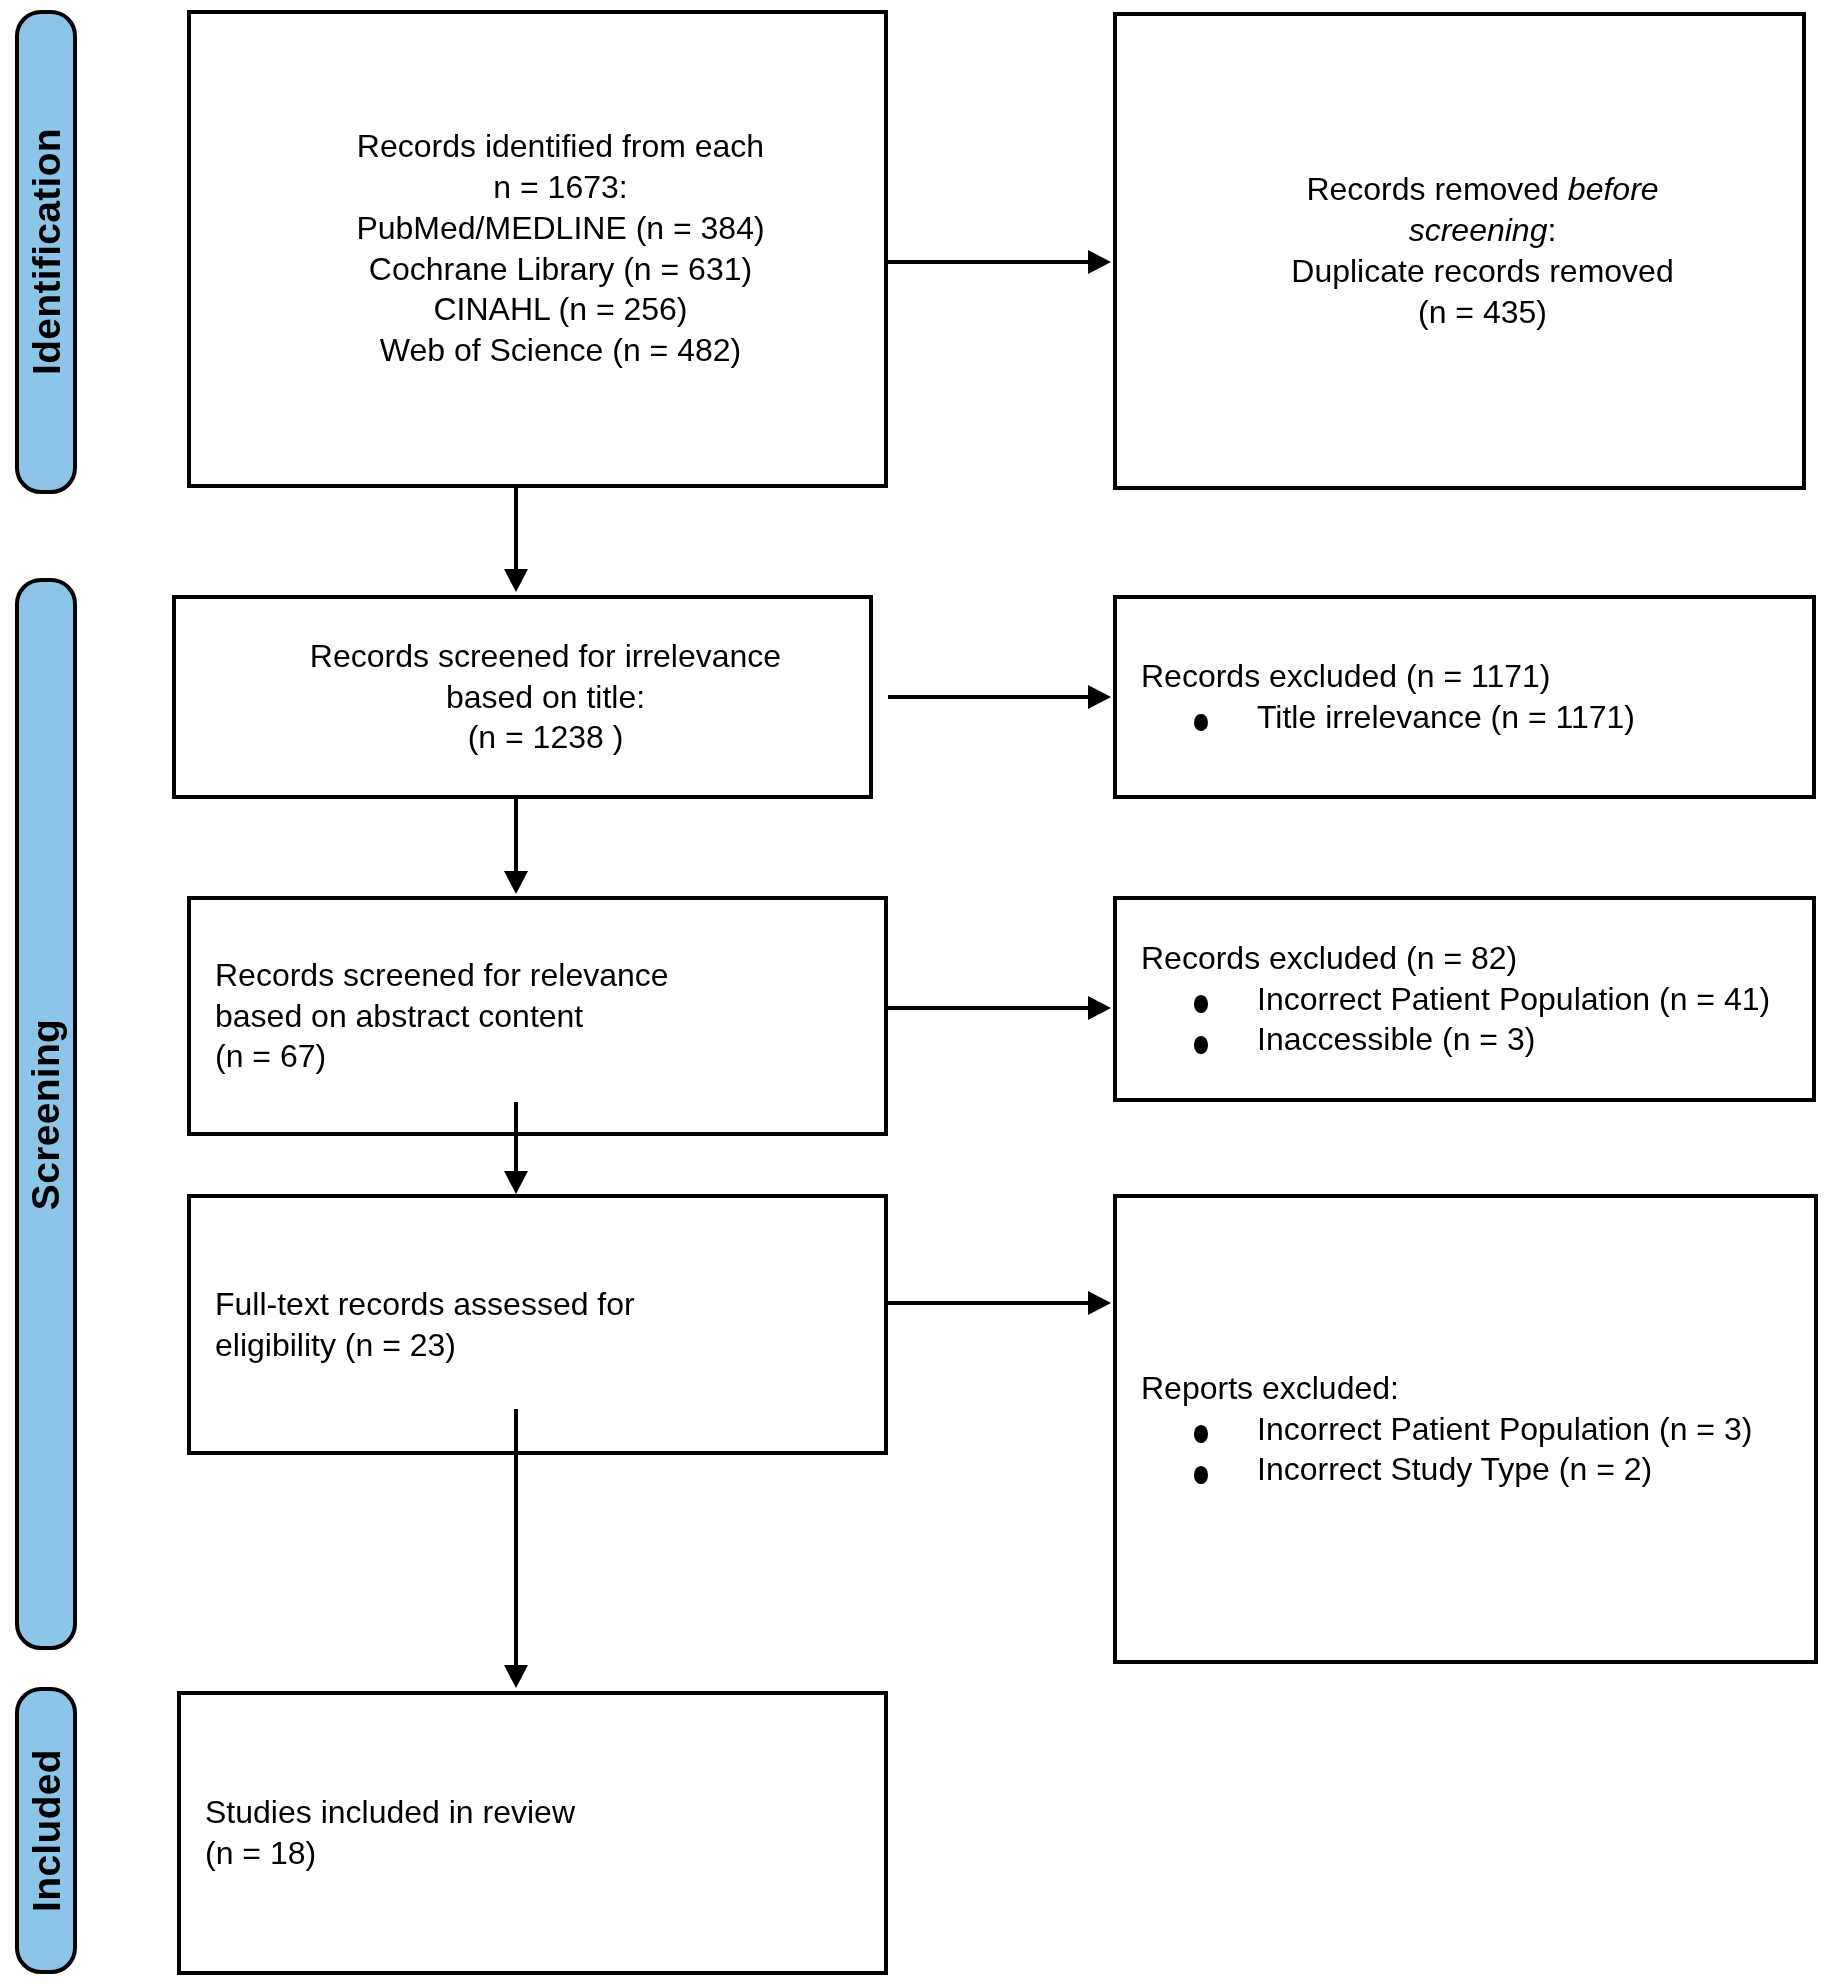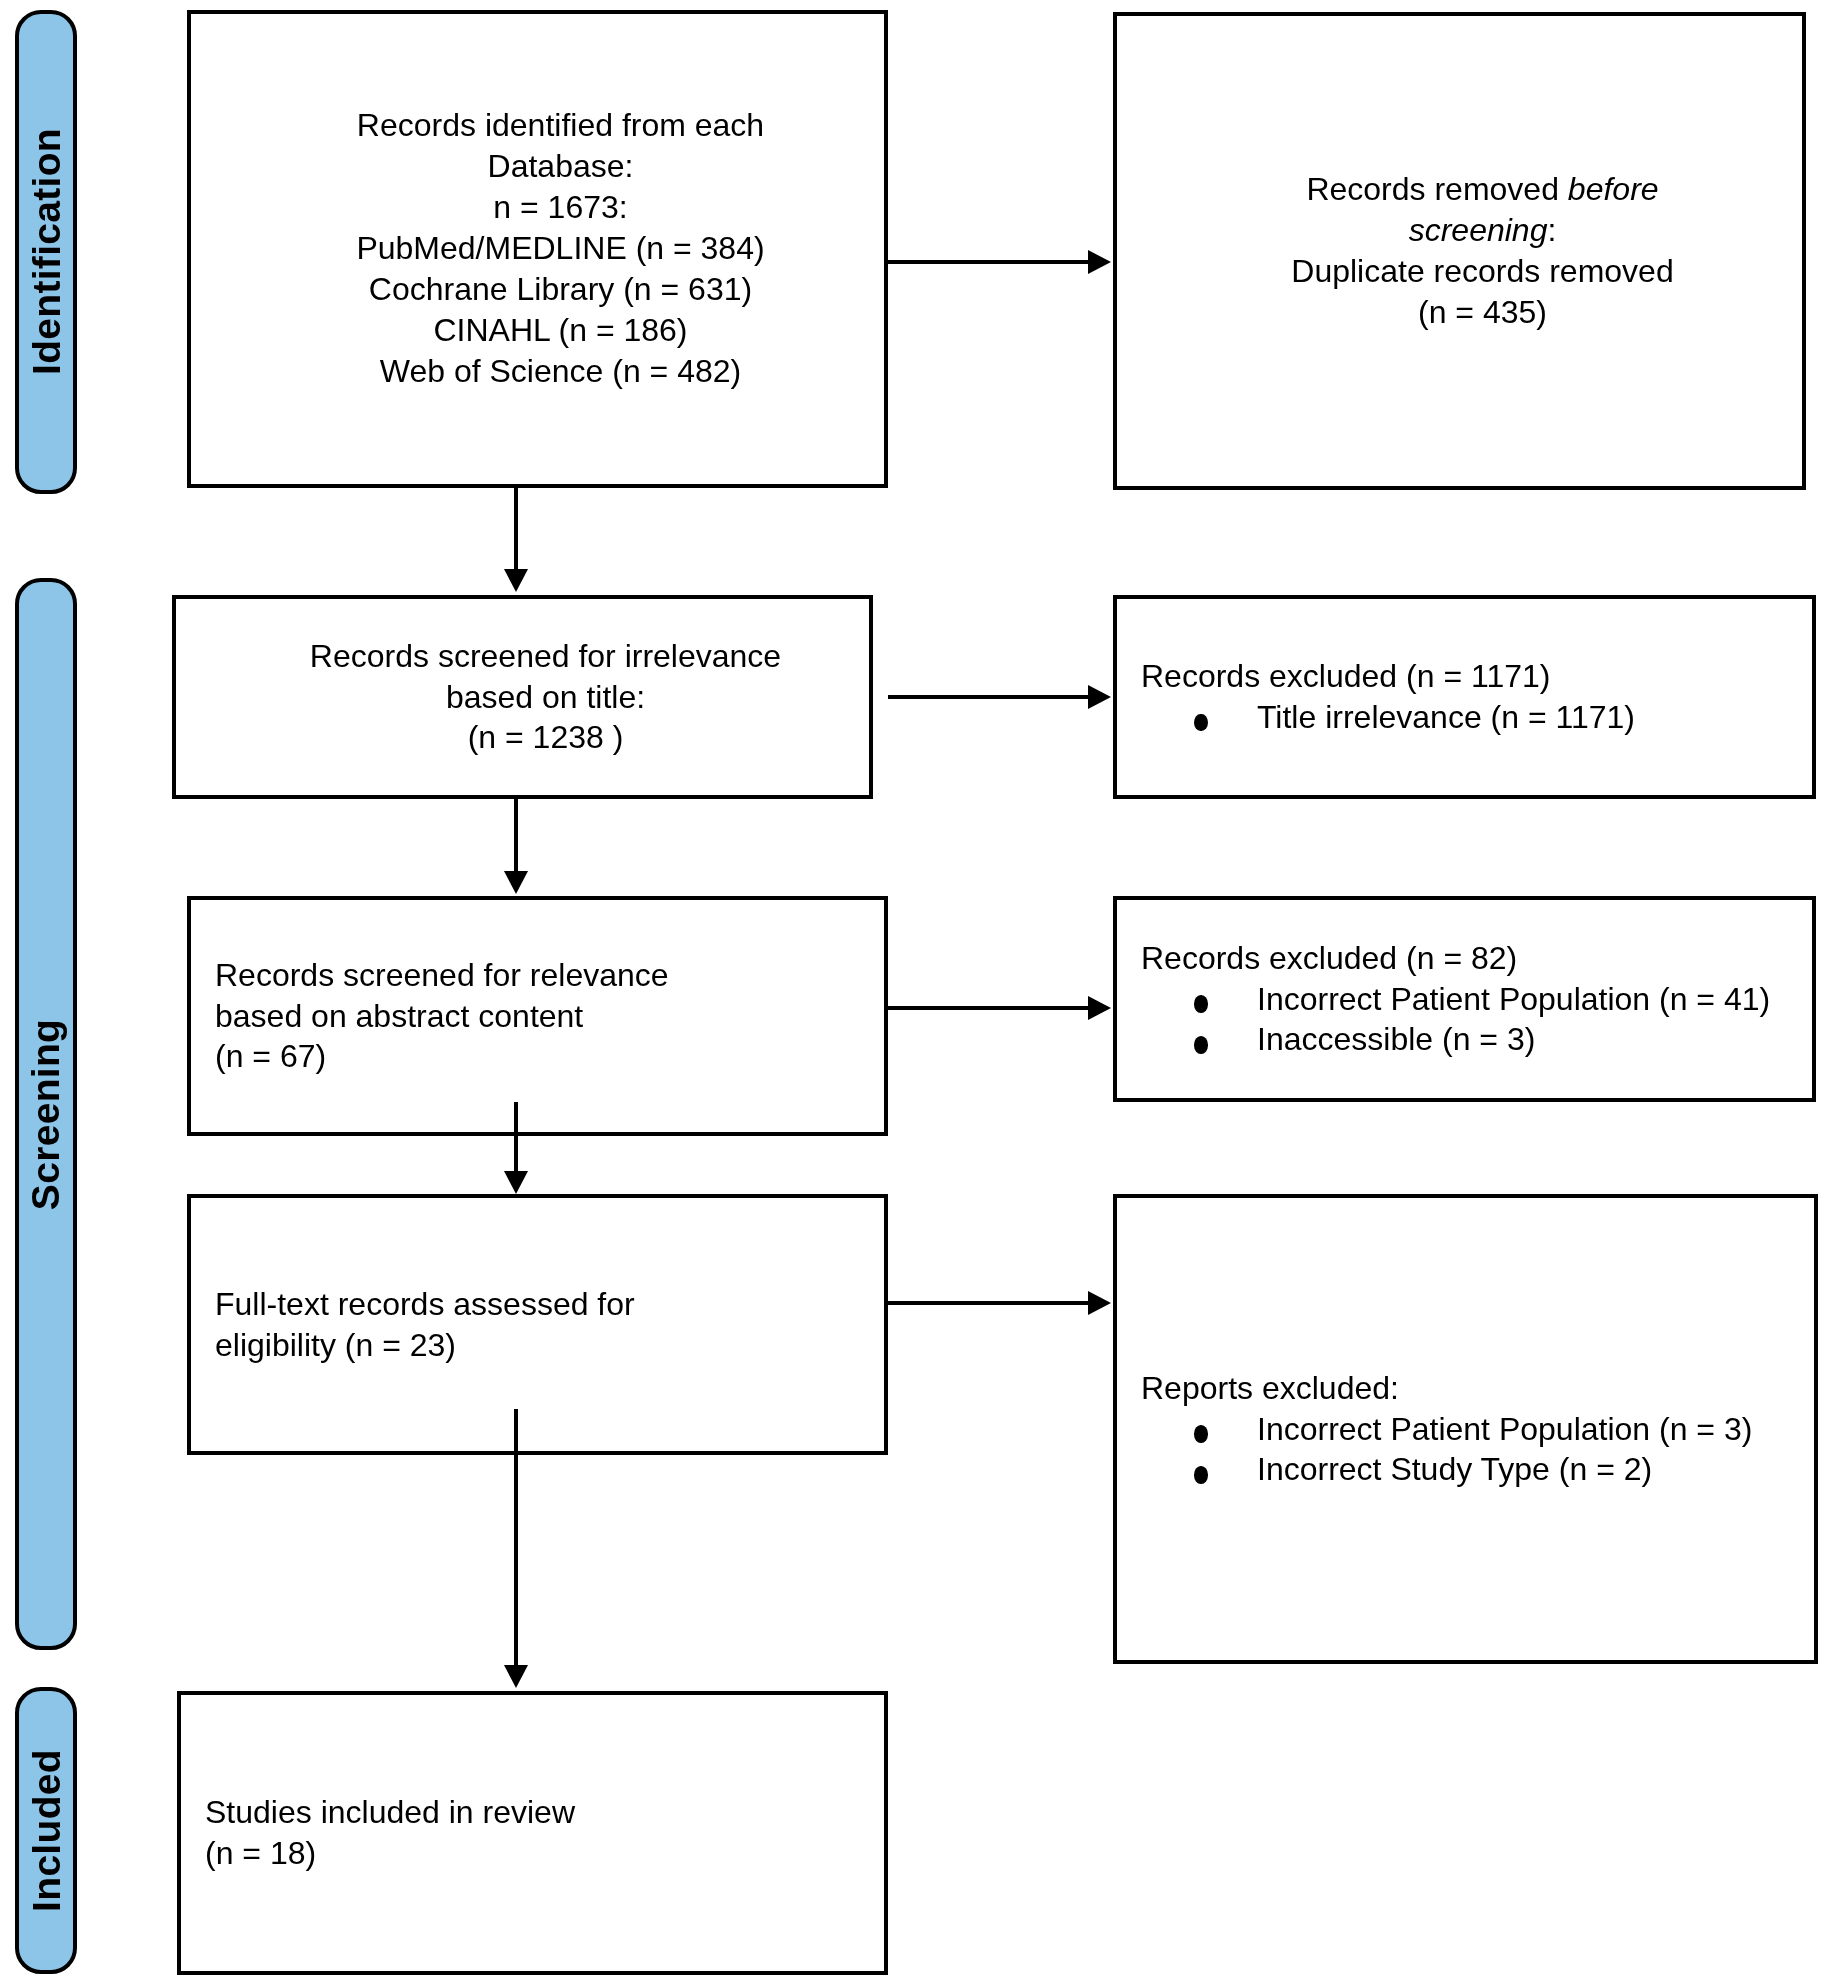--- a/index.html
+++ b/index.html
@@ -125,25 +125,24 @@
     <span class="phase-label">Screening</span>
   </div>
 
   <div class="phase" style="left:15px; top:1687px; width:62px; height:287px;">
     <span class="phase-label">Included</span>
   </div>
 
   <div class="box center" style="left:187px; top:9.5px; width:701px; height:478px;">
     <div class="inner pad-c">
       <span class="line">Records identified from each</span>
-      <span class="line">Database:</span>
       <span class="line">n = 1673:</span>
       <span class="line">PubMed/MEDLINE (n = 384)</span>
       <span class="line">Cochrane Library (n = 631)</span>
-      <span class="line">CINAHL (n = 186)</span>
+      <span class="line">CINAHL (n = 256)</span>
       <span class="line">Web of Science (n = 482)</span>
     </div>
   </div>
 
   <div class="box center" style="left:1113px; top:12px; width:693px; height:478px;">
     <div class="inner pad-c">
       <span class="line"><span>Records removed </span><span class="ital">before</span></span>
       <span class="line"><span class="ital">screening</span><span>:</span></span>
       <span class="line">Duplicate records removed</span>
       <span class="line">(n = 435)</span>

